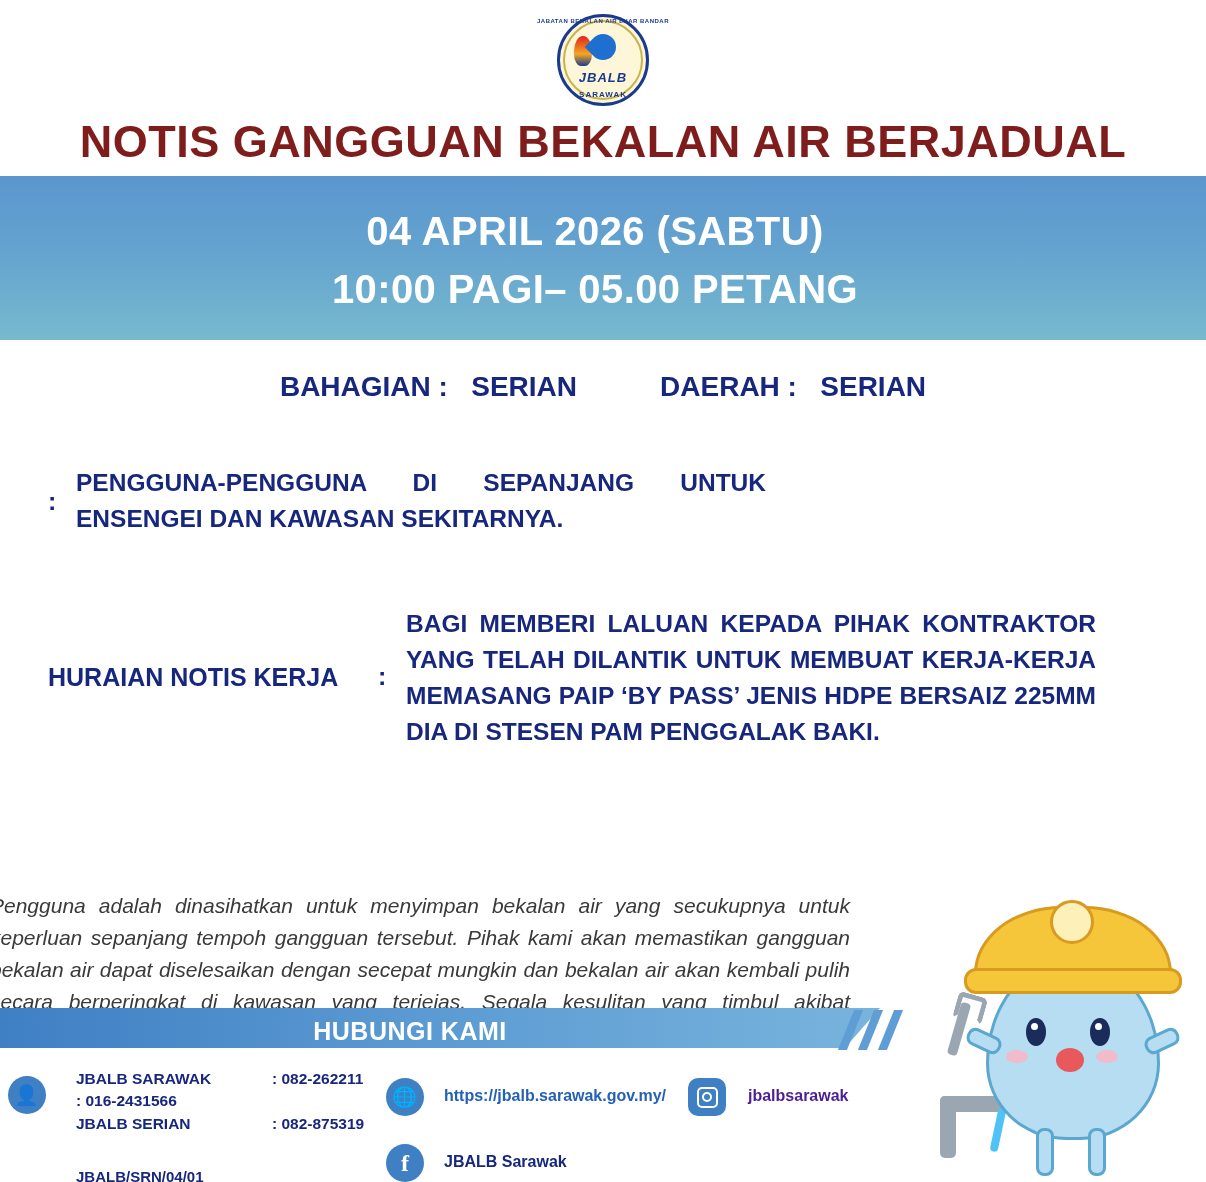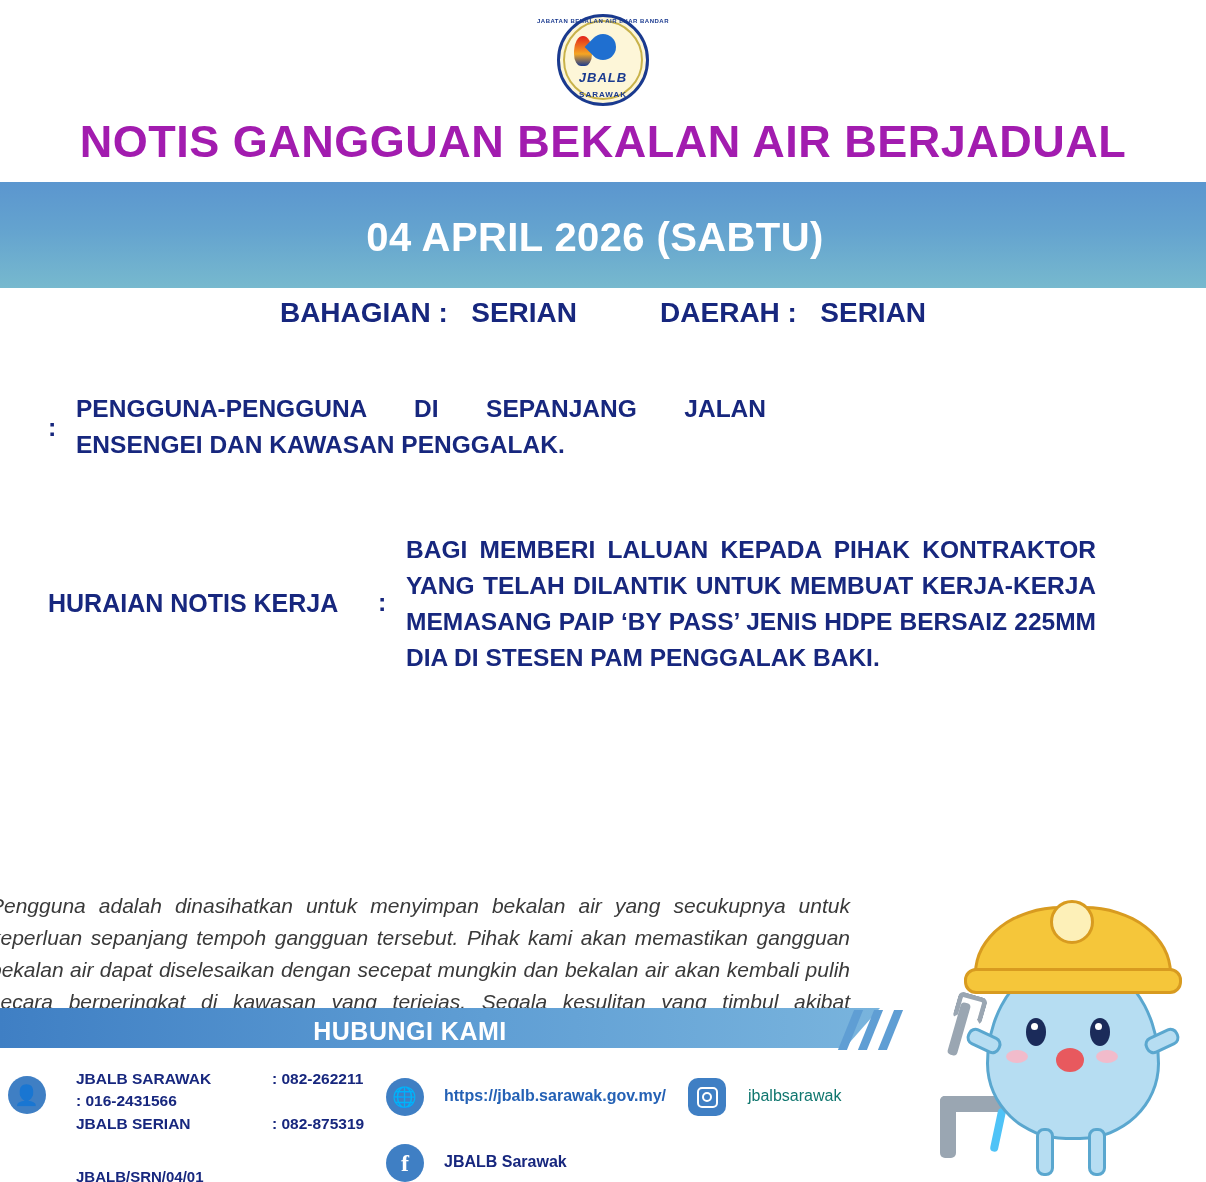--- a/index.html
+++ b/index.html
@@ -99,26 +99,26 @@
     text-align: center;
     font-size: 8px;
     color: #1a3a8f;
     font-weight: bold;
     letter-spacing: 1px;
   }
 
   
   .main-title {
     text-align: center;
-    color: #a21caf;
+    color: #7f1d1d;
     font-size: 45px;
     font-weight: bold;
     letter-spacing: .5px;
     margin-top: 10px;
-    margin-bottom: 14px;
+    margin-bottom: 8px;
   }
 
   
   .date-banner {
     background: linear-gradient(180deg, #5b96cf 0%, #64a3cf 45%, #77b9ce 100%);
     padding: 26px 16px 22px 0;
     text-align: center;
   }
   .date-banner .line1,
   .date-banner .line2 {
@@ -127,21 +127,21 @@
     font-size: 40px;
     line-height: 1.45;
     letter-spacing: .4px;
   }
 
   
   .region-row {
     display: flex;
     justify-content: center;
     gap: 83px;
-    margin-top: 9px;
+    margin-top: 31px;
     color: #17277e;
     font-size: 28px;
     font-weight: bold;
   }
 
   
   .info {
     margin-top: 62px;
     padding: 0 20px 0 48px;
   }
@@ -296,23 +296,23 @@
   }
   .c-col-4 {
     position: absolute;
     left: 688px;
     top: 18px;
   }
   .ig-text {
     position: absolute;
     left: 748px;
     top: 27px;
-    color: #0f766e;
+    color: #4c1d95;
     font-size: 16px;
-    font-weight: normal;
+    font-weight: bold;
   }
   .ref-no {
     position: absolute;
     left: 76px;
     top: 1168px;
     color: #17277e;
     font-size: 15px;
     font-weight: bold;
   }
   .ig-square {
@@ -492,39 +492,40 @@
     <div class="logo-text-top">JABATAN BEKALAN AIR LUAR BANDAR</div>
     <div class="logo-text-mid">JBALB</div>
     <div class="logo-text-bot">SARAWAK</div>
   </div>
 </div>
 
 <div class="main-title">NOTIS GANGGUAN BEKALAN AIR BERJADUAL</div>
 
 <div class="date-banner">
   <div class="line1">04 APRIL 2026 (SABTU)</div>
+  <div class="line2">10:00 PAGI– 05.00 PETANG</div>
 </div>
 
 <div class="region-row">
   <div>
     <span>BAHAGIAN :</span>
     <span>&nbsp;</span>
     <span>SERIAN</span>
   </div>
   <div>
     <span>DAERAH :</span>
     <span>&nbsp;</span>
     <span>SERIAN</span>
   </div>
 </div>
 
 <div class="info">
   <div class="info-row row-kawasan">
     <div class="info-colon">:</div>
-    <div class="info-value">PENGGUNA-PENGGUNA DI SEPANJANG JALAN ENSENGEI DAN KAWASAN PENGGALAK.</div>
+    <div class="info-value">PENGGUNA-PENGGUNA DI SEPANJANG UNTUK ENSENGEI DAN KAWASAN SEKITARNYA.</div>
   </div>
   <div class="info-row row-huraian">
     <div class="info-label">HURAIAN NOTIS KERJA</div>
     <div class="info-colon">:</div>
     <div class="info-value">BAGI MEMBERI LALUAN KEPADA PIHAK KONTRAKTOR YANG TELAH DILANTIK UNTUK MEMBUAT KERJA-KERJA MEMASANG PAIP ‘BY PASS’  JENIS HDPE BERSAIZ 225MM DIA DI STESEN PAM PENGGALAK BAKI.</div>
   </div>
 </div>
 
 <div class="advisory">Pengguna adalah dinasihatkan untuk menyimpan bekalan air yang secukupnya untuk keperluan sepanjang tempoh gangguan tersebut. Pihak kami akan memastikan gangguan bekalan air dapat diselesaikan dengan secepat mungkin dan bekalan air akan kembali pulih secara berperingkat di kawasan yang terjejas. Segala kesulitan yang timbul akibat gangguan ini adalah sangat dikesali.</div>
 

